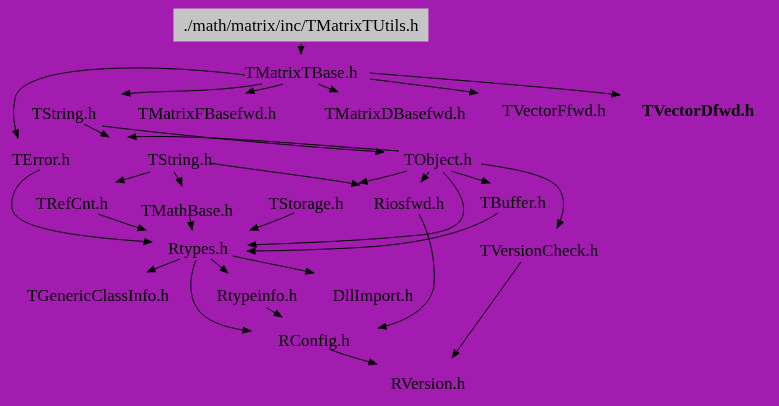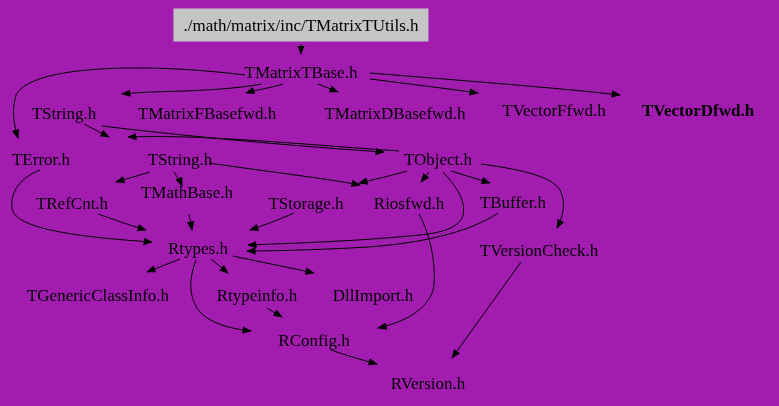--- a/index.html
+++ b/index.html
@@ -61,21 +61,21 @@
     <div class="node" style="left: 301px; top: 72px;">TMatrixTBase.h</div>
     <div class="node" style="left: 64px; top: 113px;">TString.h</div>
     <div class="node" style="left: 207px; top: 113px;">TMatrixFBasefwd.h</div>
     <div class="node" style="left: 395px; top: 113px;">TMatrixDBasefwd.h</div>
     <div class="node" style="left: 554px; top: 110px;">TVectorFfwd.h</div>
     <div class="node" style="left: 698px; top: 110px; font-weight: bold;">TVectorDfwd.h</div>
     <div class="node" style="left: 41px; top: 159px; text-align: right;">TError.h</div>
     <div class="node" style="left: 180px; top: 159px;">TString.h</div>
     <div class="node" style="left: 438px; top: 159px;">TObject.h</div>
     <div class="node" style="left: 72px; top: 203px;">TRefCnt.h</div>
-    <div class="node" style="left: 187px; top: 192px; font-family: Liberation Serif, serif;">TMathBase.h</div>
+    <div class="node" style="left: 187px; top: 210px; font-family: Liberation Serif, serif;">TMathBase.h</div>
     <div class="node" style="left: 306px; top: 203px; text-align: right;">TStorage.h</div>
     <div class="node" style="left: 409px; top: 203px;">Riosfwd.h</div>
     <div class="node" style="left: 513px; top: 202px;">TBuffer.h</div>
     <div class="node" style="left: 198px; top: 248px;">Rtypes.h</div>
     <div class="node" style="left: 539px; top: 250px;">TVersionCheck.h</div>
     <div class="node" style="left: 98px; top: 295px; text-align: center;">TGenericClassInfo.h</div>
     <div class="node" style="left: 257px; top: 295px;">Rtypeinfo.h</div>
     <div class="node" style="left: 373px; top: 295px;">DllImport.h</div>
     <div class="node" style="left: 314px; top: 340px;">RConfig.h</div>
     <div class="node" style="left: 428px; top: 383px;">RVersion.h</div>

